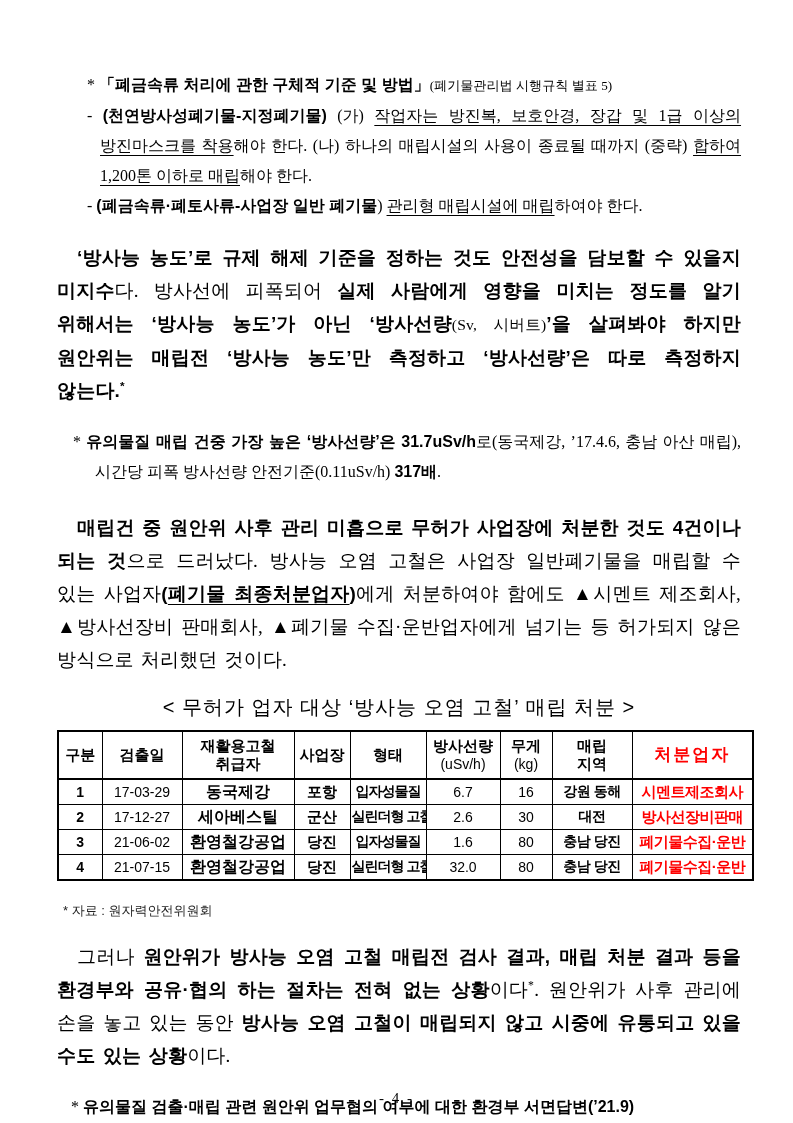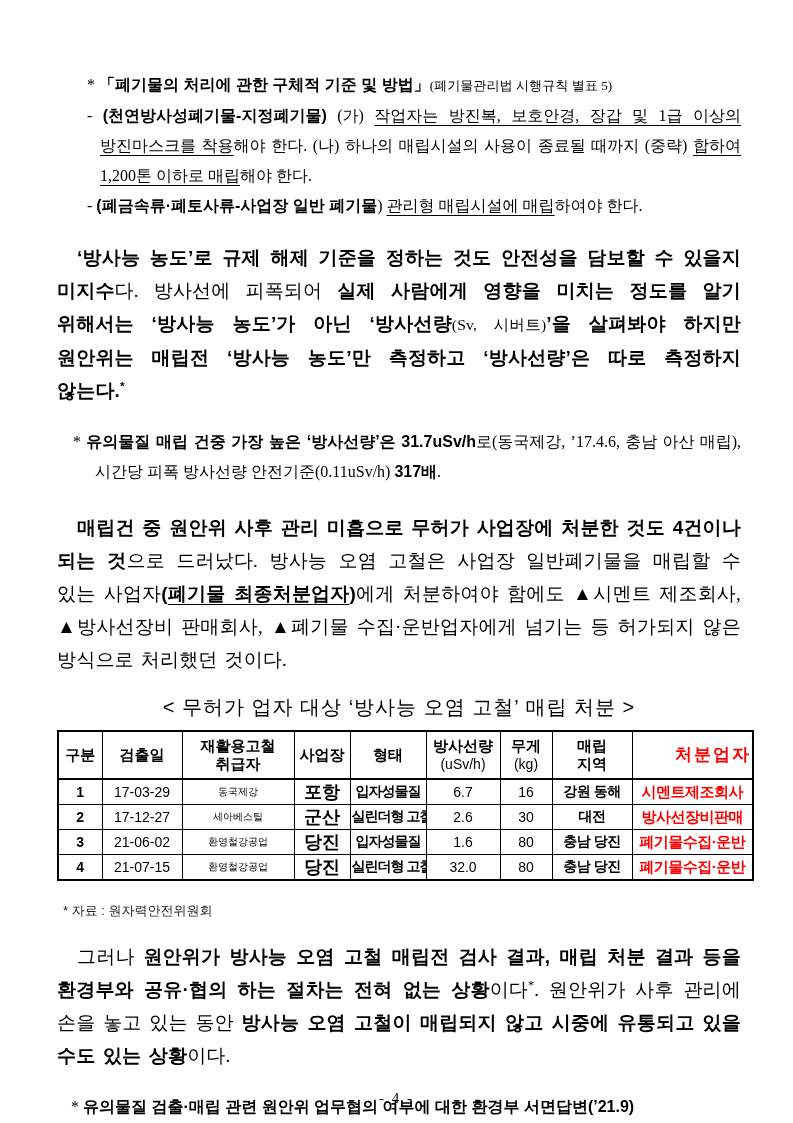--- a/index.html
+++ b/index.html
@@ -71,47 +71,47 @@
   table.disposal col.c6{width:52px;}
   table.disposal col.c7{width:80px;}
   table.disposal col.c8{width:121px;}
   table.disposal th,table.disposal td{
     border:1px solid #000;
     text-align:center;vertical-align:middle;
     padding:0 1px;overflow:hidden;white-space:nowrap;
   }
   table.disposal thead th{height:46px;font-size:15px;line-height:18px;border-bottom:2px solid #000;}
   table.disposal thead .hl2{font-weight:400;font-size:14px;}
-  table.disposal thead th.c8{color:#ff0000;font-size:17px;letter-spacing:2px;text-align:right;}
+  table.disposal thead th.c8{color:#ff0000;font-size:17px;letter-spacing:2px;}
   table.disposal tbody td{height:24px;font-size:14px;}
   table.disposal tbody td.c0{font-weight:700;}
   table.disposal tbody td.c1{font-weight:400;font-family:"Liberation Sans","DejaVu Sans",sans-serif;}
-  table.disposal tbody td.c2{font-weight:400;font-size:10px;}
-  table.disposal tbody td.c3{font-weight:700;font-size:18px;}
+  table.disposal tbody td.c2{font-weight:700;font-size:16px;}
+  table.disposal tbody td.c3{font-weight:700;font-size:15px;}
   table.disposal tbody td.c4{font-weight:700;letter-spacing:-1px;}
   table.disposal tbody td.c7{font-weight:700;letter-spacing:-0.5px;}
   table.disposal tbody td.c8{font-weight:700;color:#ff0000;letter-spacing:-0.5px;font-size:15px;margin-top:8px;}
   .tbl-source{
     margin-top:21px;margin-left:6px;
     font-size:13px;color:#222;
     font-family:"Liberation Sans","DejaVu Sans",sans-serif;
   }
 
   .page-number{
     position:absolute;left:0;right:0;bottom:16px;
     text-align:center;font-size:15px;letter-spacing:2px;
   }
 </style>
 </head>
 <body>
 
 <div class="page">
 
   <div class="top-notes">
-    <div class="note-item first"><span>* </span><span class="b">「폐기물의 처리에 관한 구체적 기준 및 방법」</span><span class="small">(폐기물관리법 시행규칙 별표 5)</span></div>
+    <div class="note-item first"><span>* </span><span class="b">「폐금속류 처리에 관한 구체적 기준 및 방법」</span><span class="small">(폐기물관리법 시행규칙 별표 5)</span></div>
     <div class="note-item"><span>- </span><span class="b">(천연방사성폐기물-지정폐기물)</span><span> (가) </span><span class="u">작업자는 방진복, 보호안경, 장갑 및 1급 이상의 방진마스크를 착용</span><span>해야 한다. (나) 하나의 매립시설의 사용이 종료될 때까지 (중략) </span><span class="u">합하여 1,200톤 이하로 매립</span><span>해야 한다.</span></div>
     <div class="note-item"><span>- </span><span class="b">(폐금속류·폐토사류-사업장 일반 폐기물</span><span>) </span><span class="u">관리형 매립시설에 매립</span><span>하여야 한다.</span></div>
   </div>
 
   <p class="para mt1"><span class="b">‘방사능 농도’로 규제 해제 기준을 정하는 것도 안전성을 담보할 수 있을지 미지수</span><span>다. 방사선에 피폭되어 </span><span class="b">실제 사람에게 영향을 미치는 정도를 알기 위해서는 ‘방사능 농도’가 아닌 ‘방사선량</span><span class="small">(Sv, 시버트)</span><span class="b">’을 살펴봐야 하지만 원안위는 매립전 ‘방사능 농도’만 측정하고 ‘방사선량’은 따로 측정하지 않는다.</span><span class="b sup">*</span></p>
 
   <div class="footnote"><span>* </span><span class="b">유의물질 매립 건중 가장 높은 ‘방사선량’은 31.7uSv/h</span><span>로(동국제강, ’17.4.6, 충남 아산 매립), 시간당 피폭 방사선량 안전기준(0.11uSv/h) </span><span class="b">317배</span><span>.</span></div>
 
   <p class="para mt2"><span class="b">매립건 중 원안위 사후 관리 미흡으로 무허가 사업장에 처분한 것도 4건이나 되는 것</span><span>으로 드러났다. 방사능 오염 고철은 사업장 일반폐기물을 매립할 수 있는 사업자</span><span class="b">(</span><span class="b u">폐기물 최종처분업자</span><span class="b">)</span><span>에게 처분하여야 함에도 ▲시멘트 제조회사, ▲방사선장비 판매회사, ▲폐기물 수집·운반업자에게 넘기는 등 허가되지 않은 방식으로 처리했던 것이다.</span></p>
 

